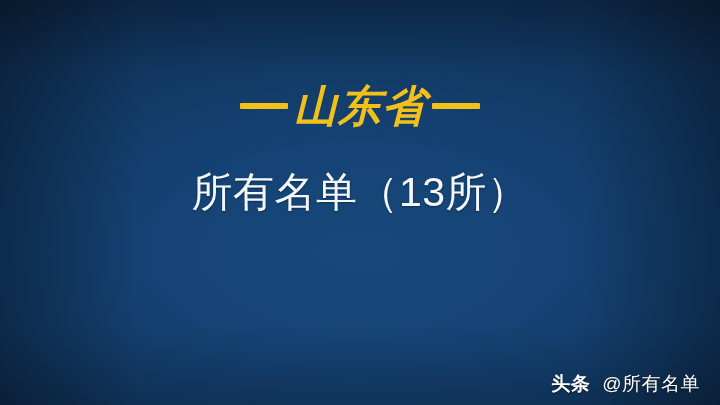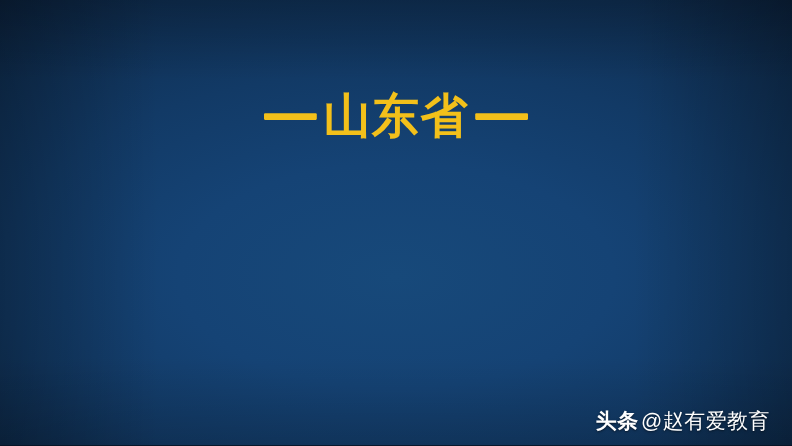--- a/index.html
+++ b/index.html
@@ -51,20 +51,21 @@
     position: absolute;
     left: 0;
     right: 0;
     top: 78px;
     height: 56px;
     display: flex;
     align-items: center;
     justify-content: center;
     gap: 6px;
     z-index: 2;
+    font-style: italic;
   }
   .dash {
     width: 48px;
     height: 6px;
     background: #f3c01a;
     border-radius: 1px;
     flex: 0 0 auto;
   }
   .heading-text {
     color: #f3c01a;
@@ -96,21 +97,21 @@
   }
 
   
   .watermark {
     position: absolute;
     right: 20px;
     bottom: 12px;
     z-index: 3;
     display: flex;
     align-items: flex-end;
-    gap: 2px;
+    gap: 12px;
     color: #ffffff;
     font-size: 19px;
     line-height: 1;
     text-shadow: 0 1px 2px rgba(0,0,0,0.55);
     margin-top: 36px;
   }
   .watermark-brand {
     font-weight: bold;
     letter-spacing: 0.5px;
   }
@@ -124,20 +125,21 @@
 
 <div id="slide">
 
   <div class="heading-row">
     <span class="dash"></span>
     <span class="heading-text">山东省</span>
     <span class="dash"></span>
   </div>
 
   <div class="subtitle">
+    <span class="subtitle-line">所有名单（13所）</span>
   </div>
 
   <div class="watermark">
     <span class="watermark-brand">头条</span>
-    <span class="watermark-handle">@赵有爱教育</span>
+    <span class="watermark-handle">@所有名单</span>
   </div>
 
 </div>
 
 </body></html>

